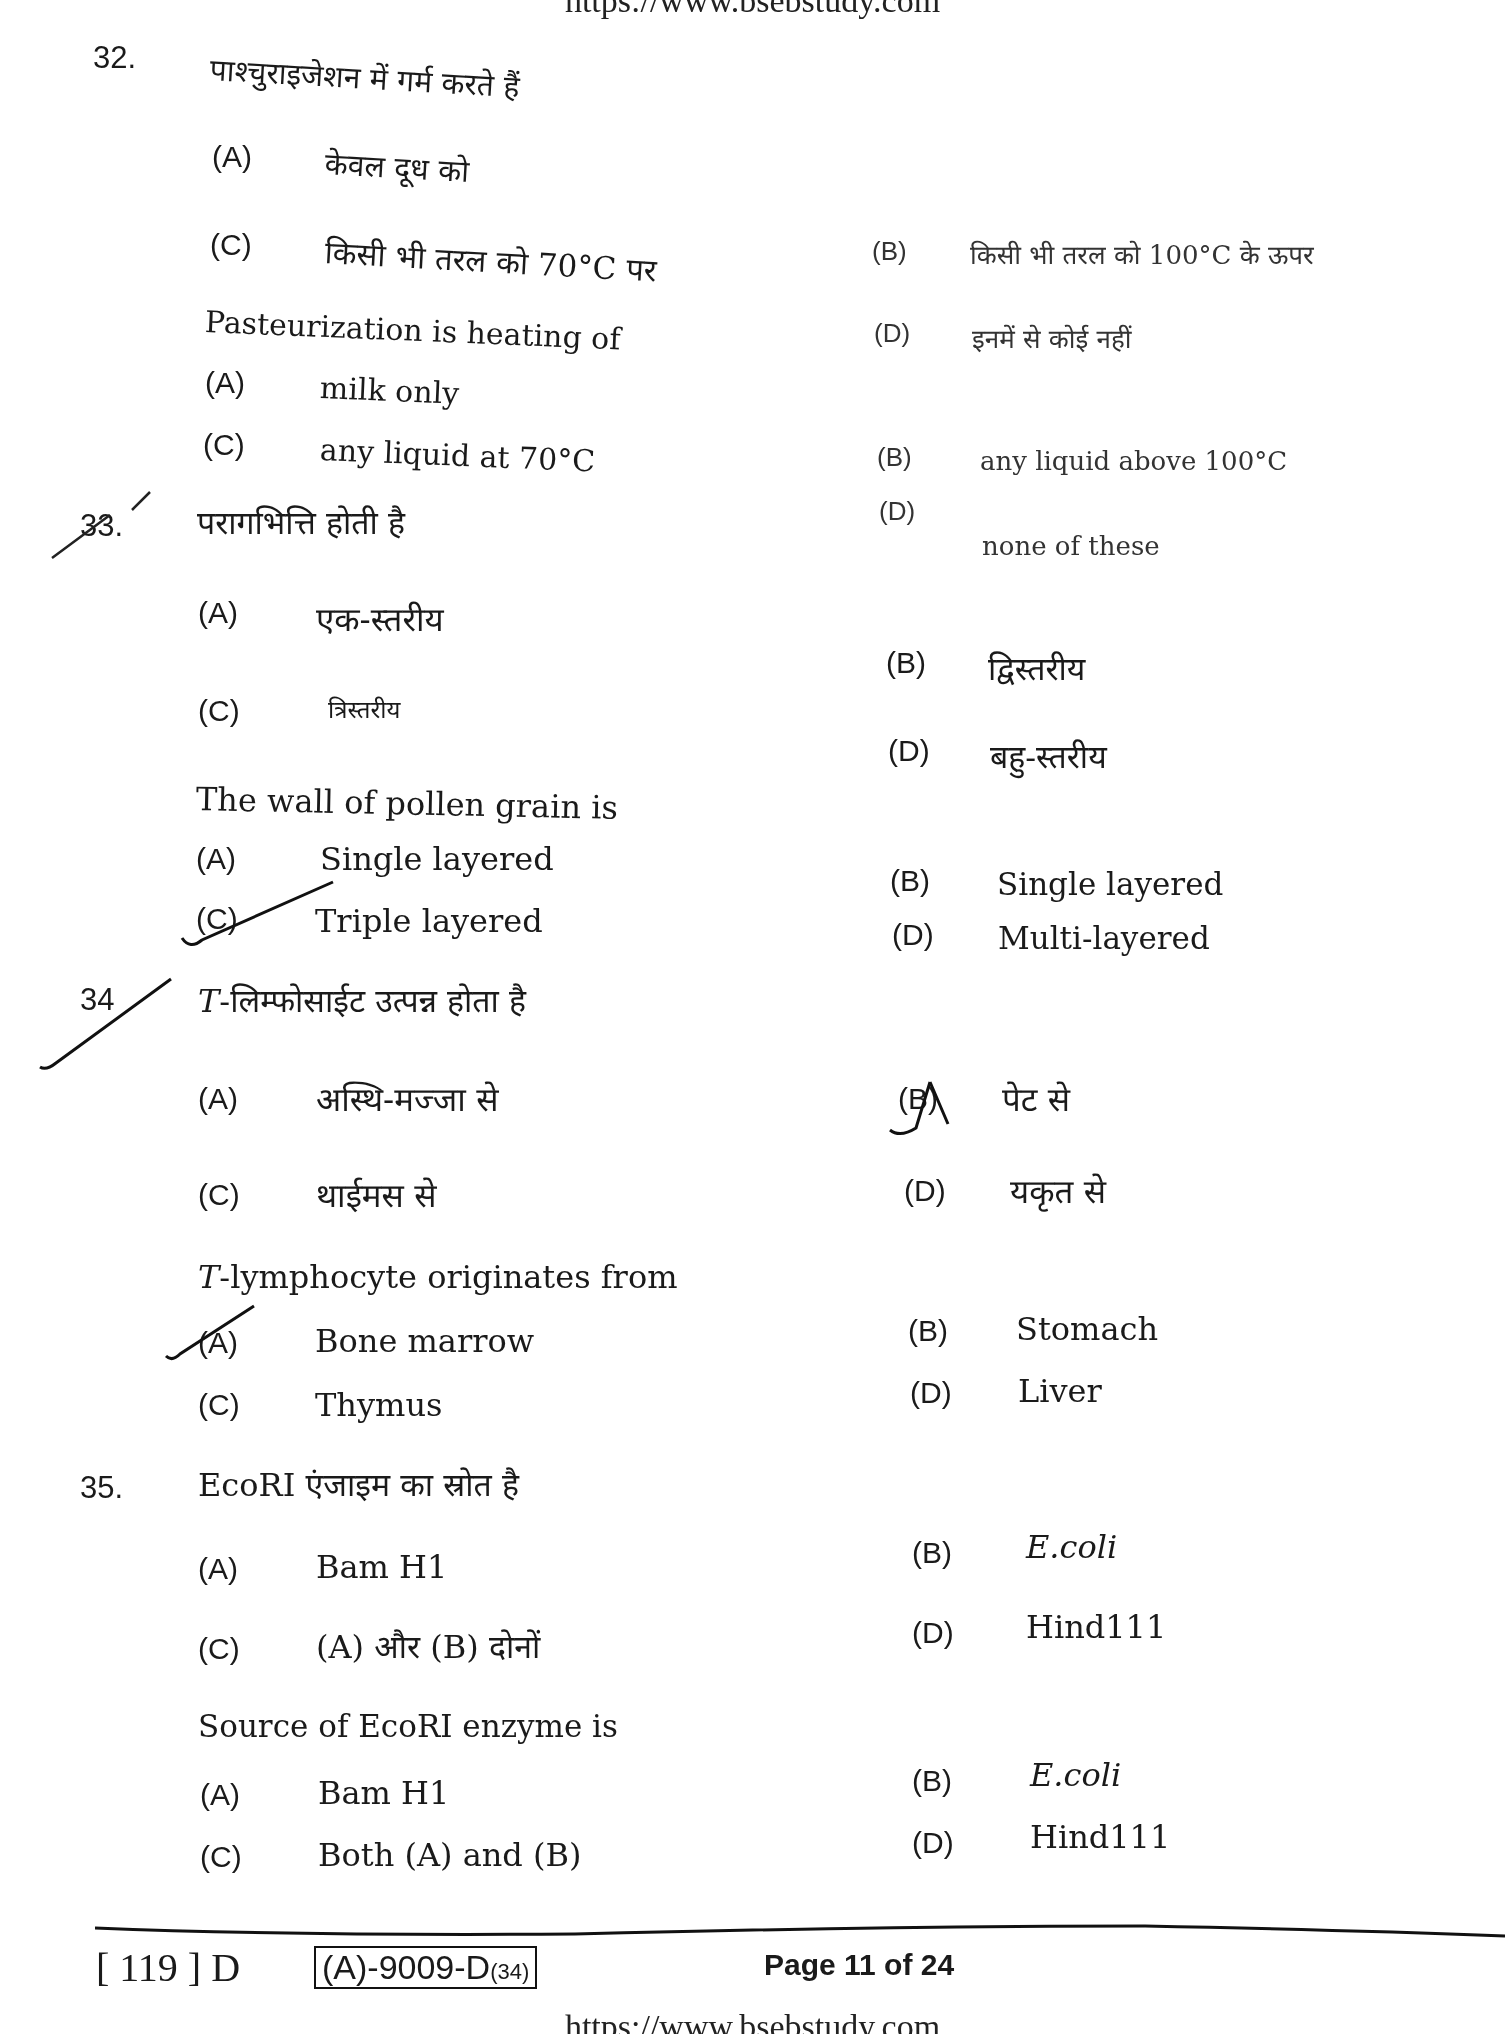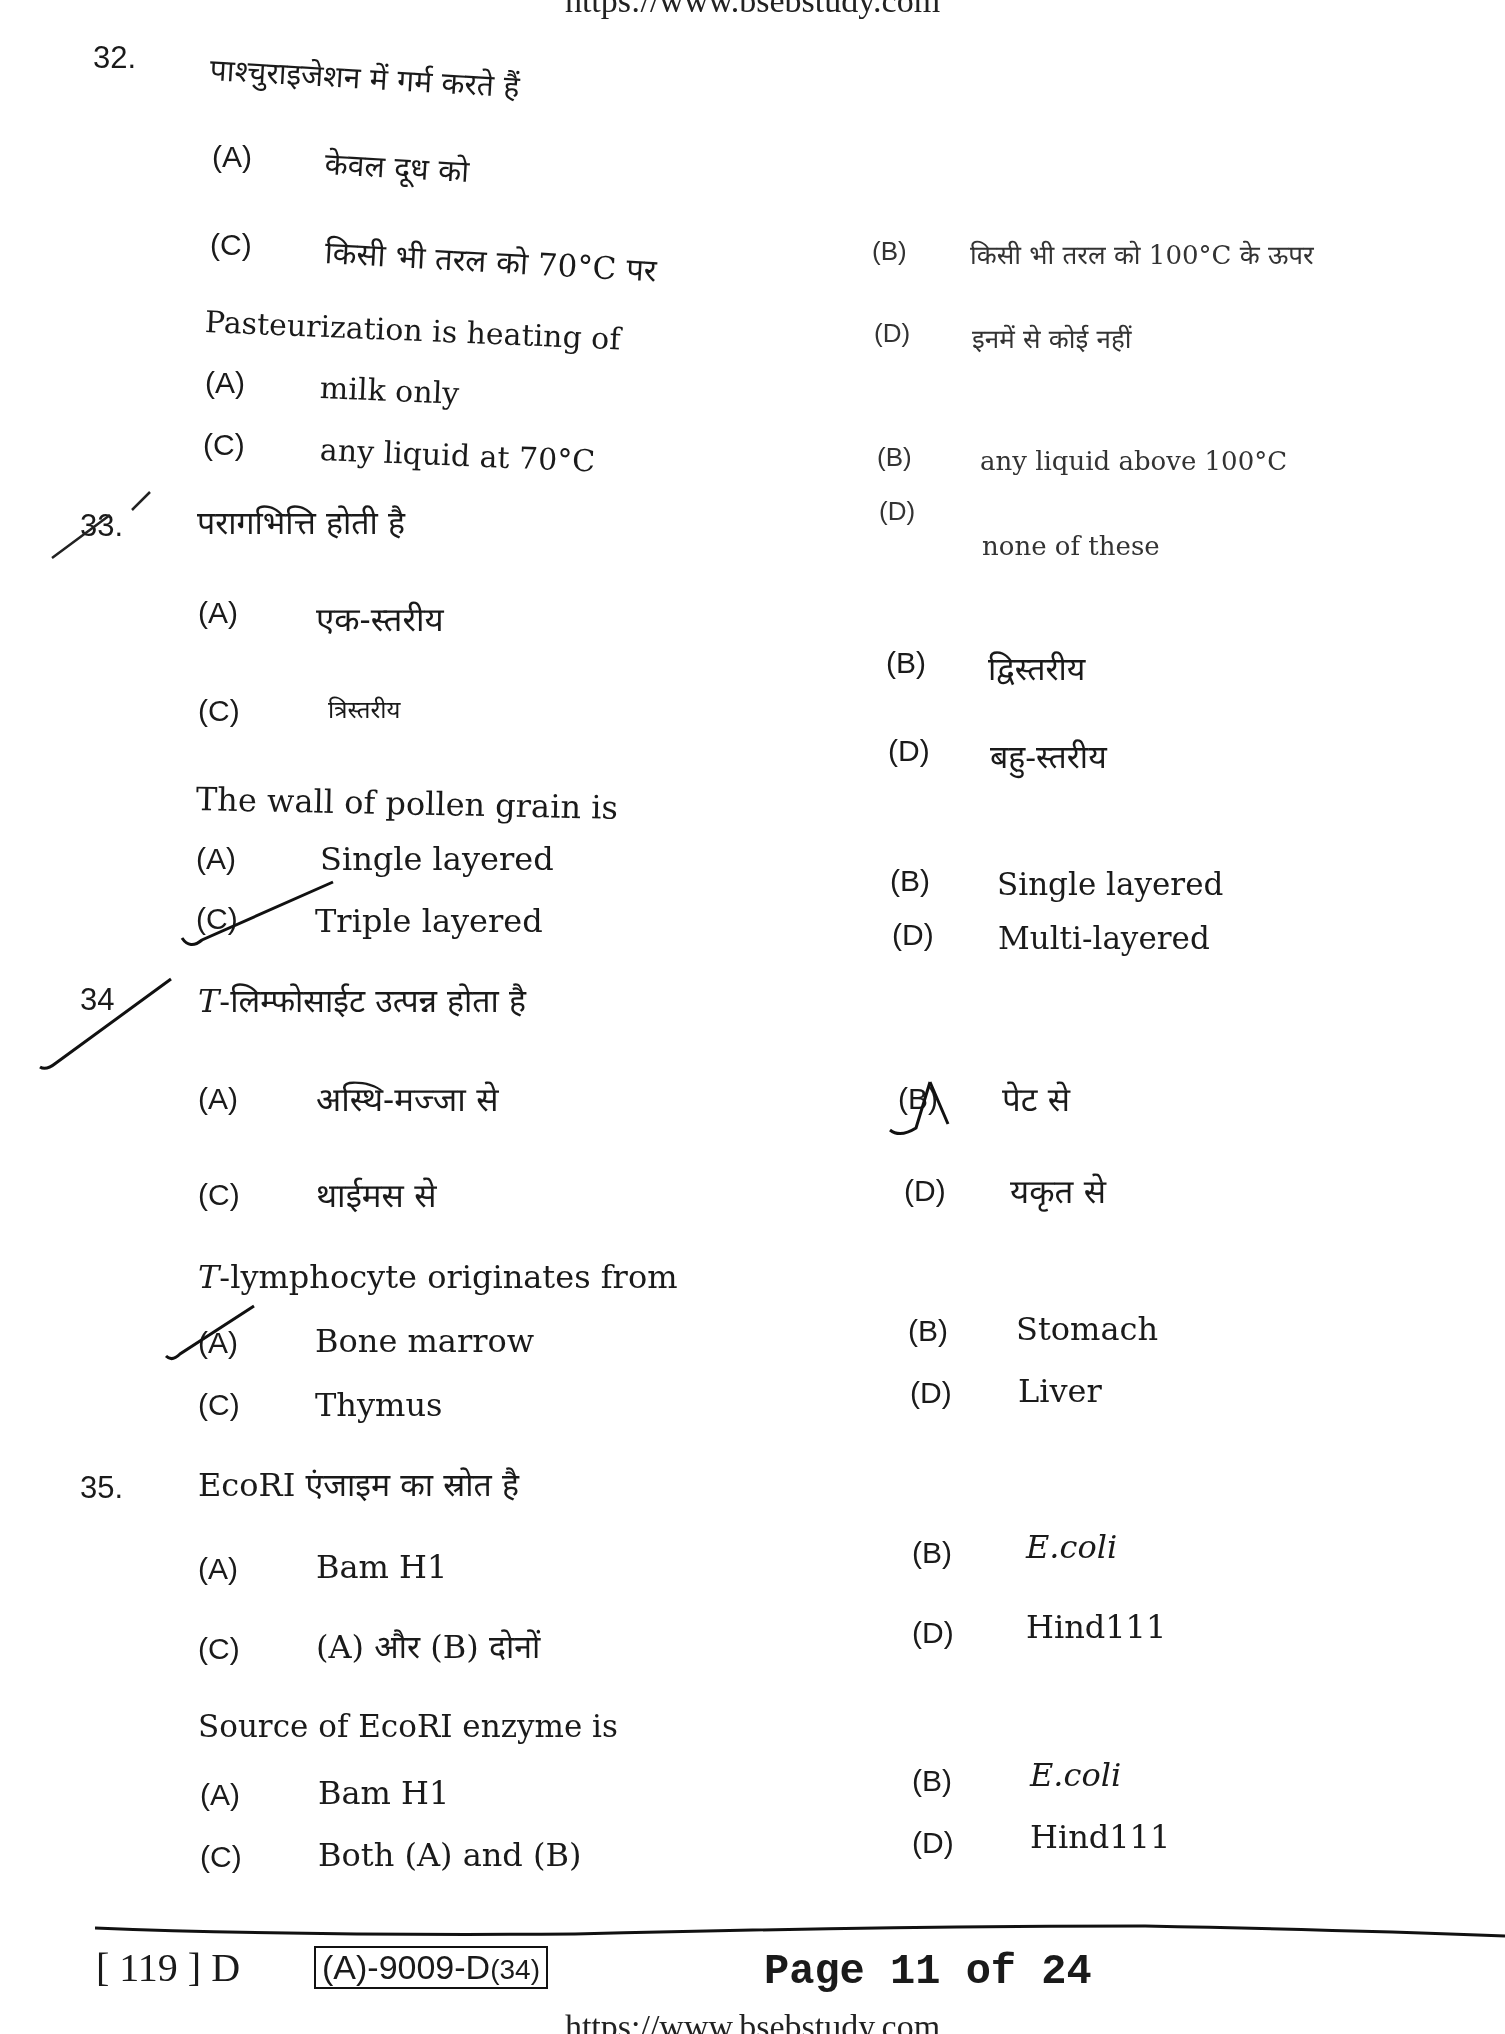--- a/index.html
+++ b/index.html
@@ -9,21 +9,21 @@
   .url { font-family:"Liberation Serif", serif; font-size:34px; color:#222; left:0; width:1505px; text-align:center; }
   .qnum { font-size:31px; font-family:"Liberation Sans", sans-serif; }
   .qtext { font-size:33px; }
   .lbl { font-size:30px; font-family:"Liberation Sans", sans-serif; }
   .opt { font-size:33px; }
   .small { font-size:26px; color:#333; }
   .tilt1 { transform-origin:left center; transform:rotate(3.2deg); }
   .tilt2 { transform-origin:left center; transform:rotate(2.4deg); }
   .rule { position:absolute; left:95px; top:1924px; width:1410px; height:14px; }
   .footer-code { border:2px solid #111; padding:0 6px; font-family:"Liberation Sans", sans-serif; font-size:34px; }
-  .footer-code sub { font-size:28px; vertical-align:baseline; }
+  .footer-code sub { font-size:22px; vertical-align:baseline; }
   .it { font-style:italic; }
 </style>
 </head>
 <body>
 
 <div class="abs url" style="top:-18px;">https://www.bsebstudy.com</div>
 
 <div class="abs qnum" style="left:93px; top:40px;">32.</div>
 <div class="abs qtext tilt1" style="left:210px; top:48px; font-size:30px;">पाश्चुराइजेशन में गर्म करते हैं</div>
 
@@ -154,15 +154,15 @@
 
 <div class="abs lbl" style="left:912px; top:1826px;">(D)</div>
 <div class="abs opt" style="left:1030px; top:1818px; font-size:32px;">Hind111</div>
 
 <svg class="rule" viewBox="0 0 1410 14" preserveAspectRatio="none">
   <path d="M0 4 Q200 12 480 10 Q800 2 1050 2 Q1250 6 1410 12" stroke="#111" stroke-width="3" fill="none"></path>
 </svg>
 
 <div class="abs" style="left:96px; top:1944px; font-family:'Liberation Serif', serif; font-size:40px;">[ 119 ] D</div>
 <div class="abs footer-code" style="left:314px; top:1946px;"><span>(A)-9009-D</span><sub>(34)</sub></div>
-<div class="abs" style="left:764px; top:1948px; font-family:Liberation Mono, monospace; font-size:42px; font-weight:bold;">Page 11 of 24</div>
+<div class="abs" style="left:764px; top:1948px; font-family:Liberation Sans, sans-serif; font-size:30px; font-weight:bold;">Page 11 of 24</div>
 
 <div class="abs url" style="top:2008px;">https://www.bsebstudy.com</div>
 
 </body></html>

